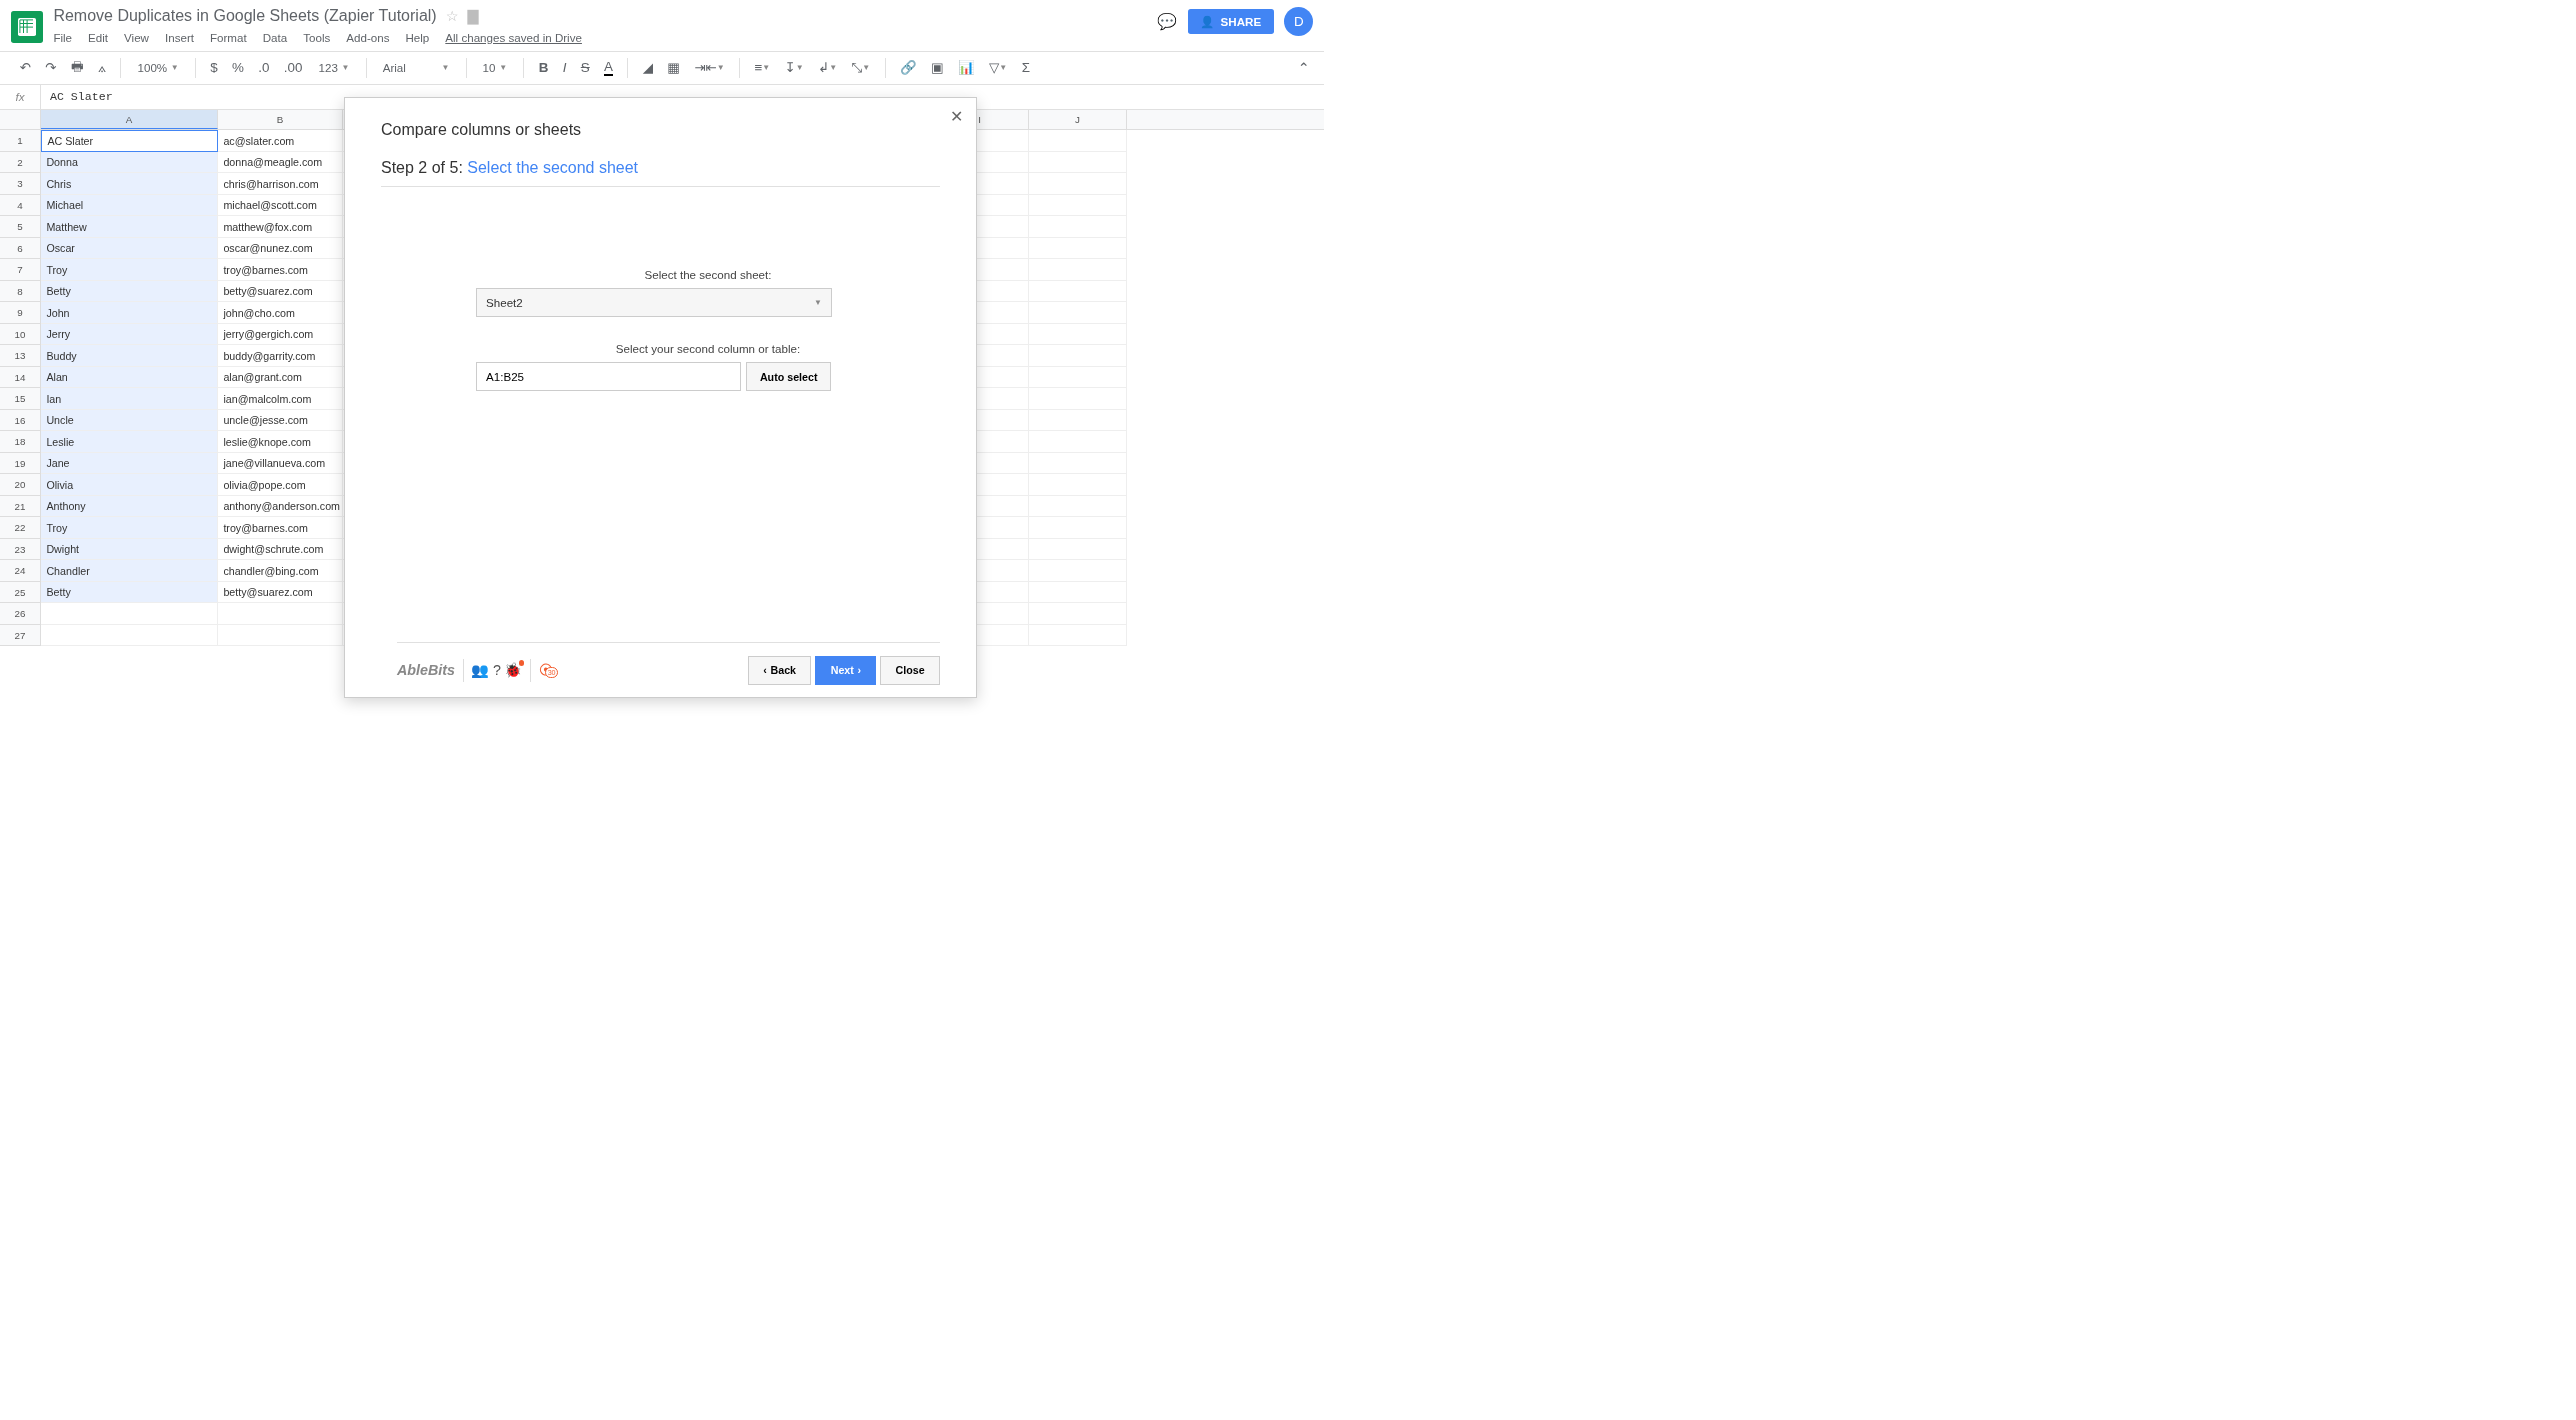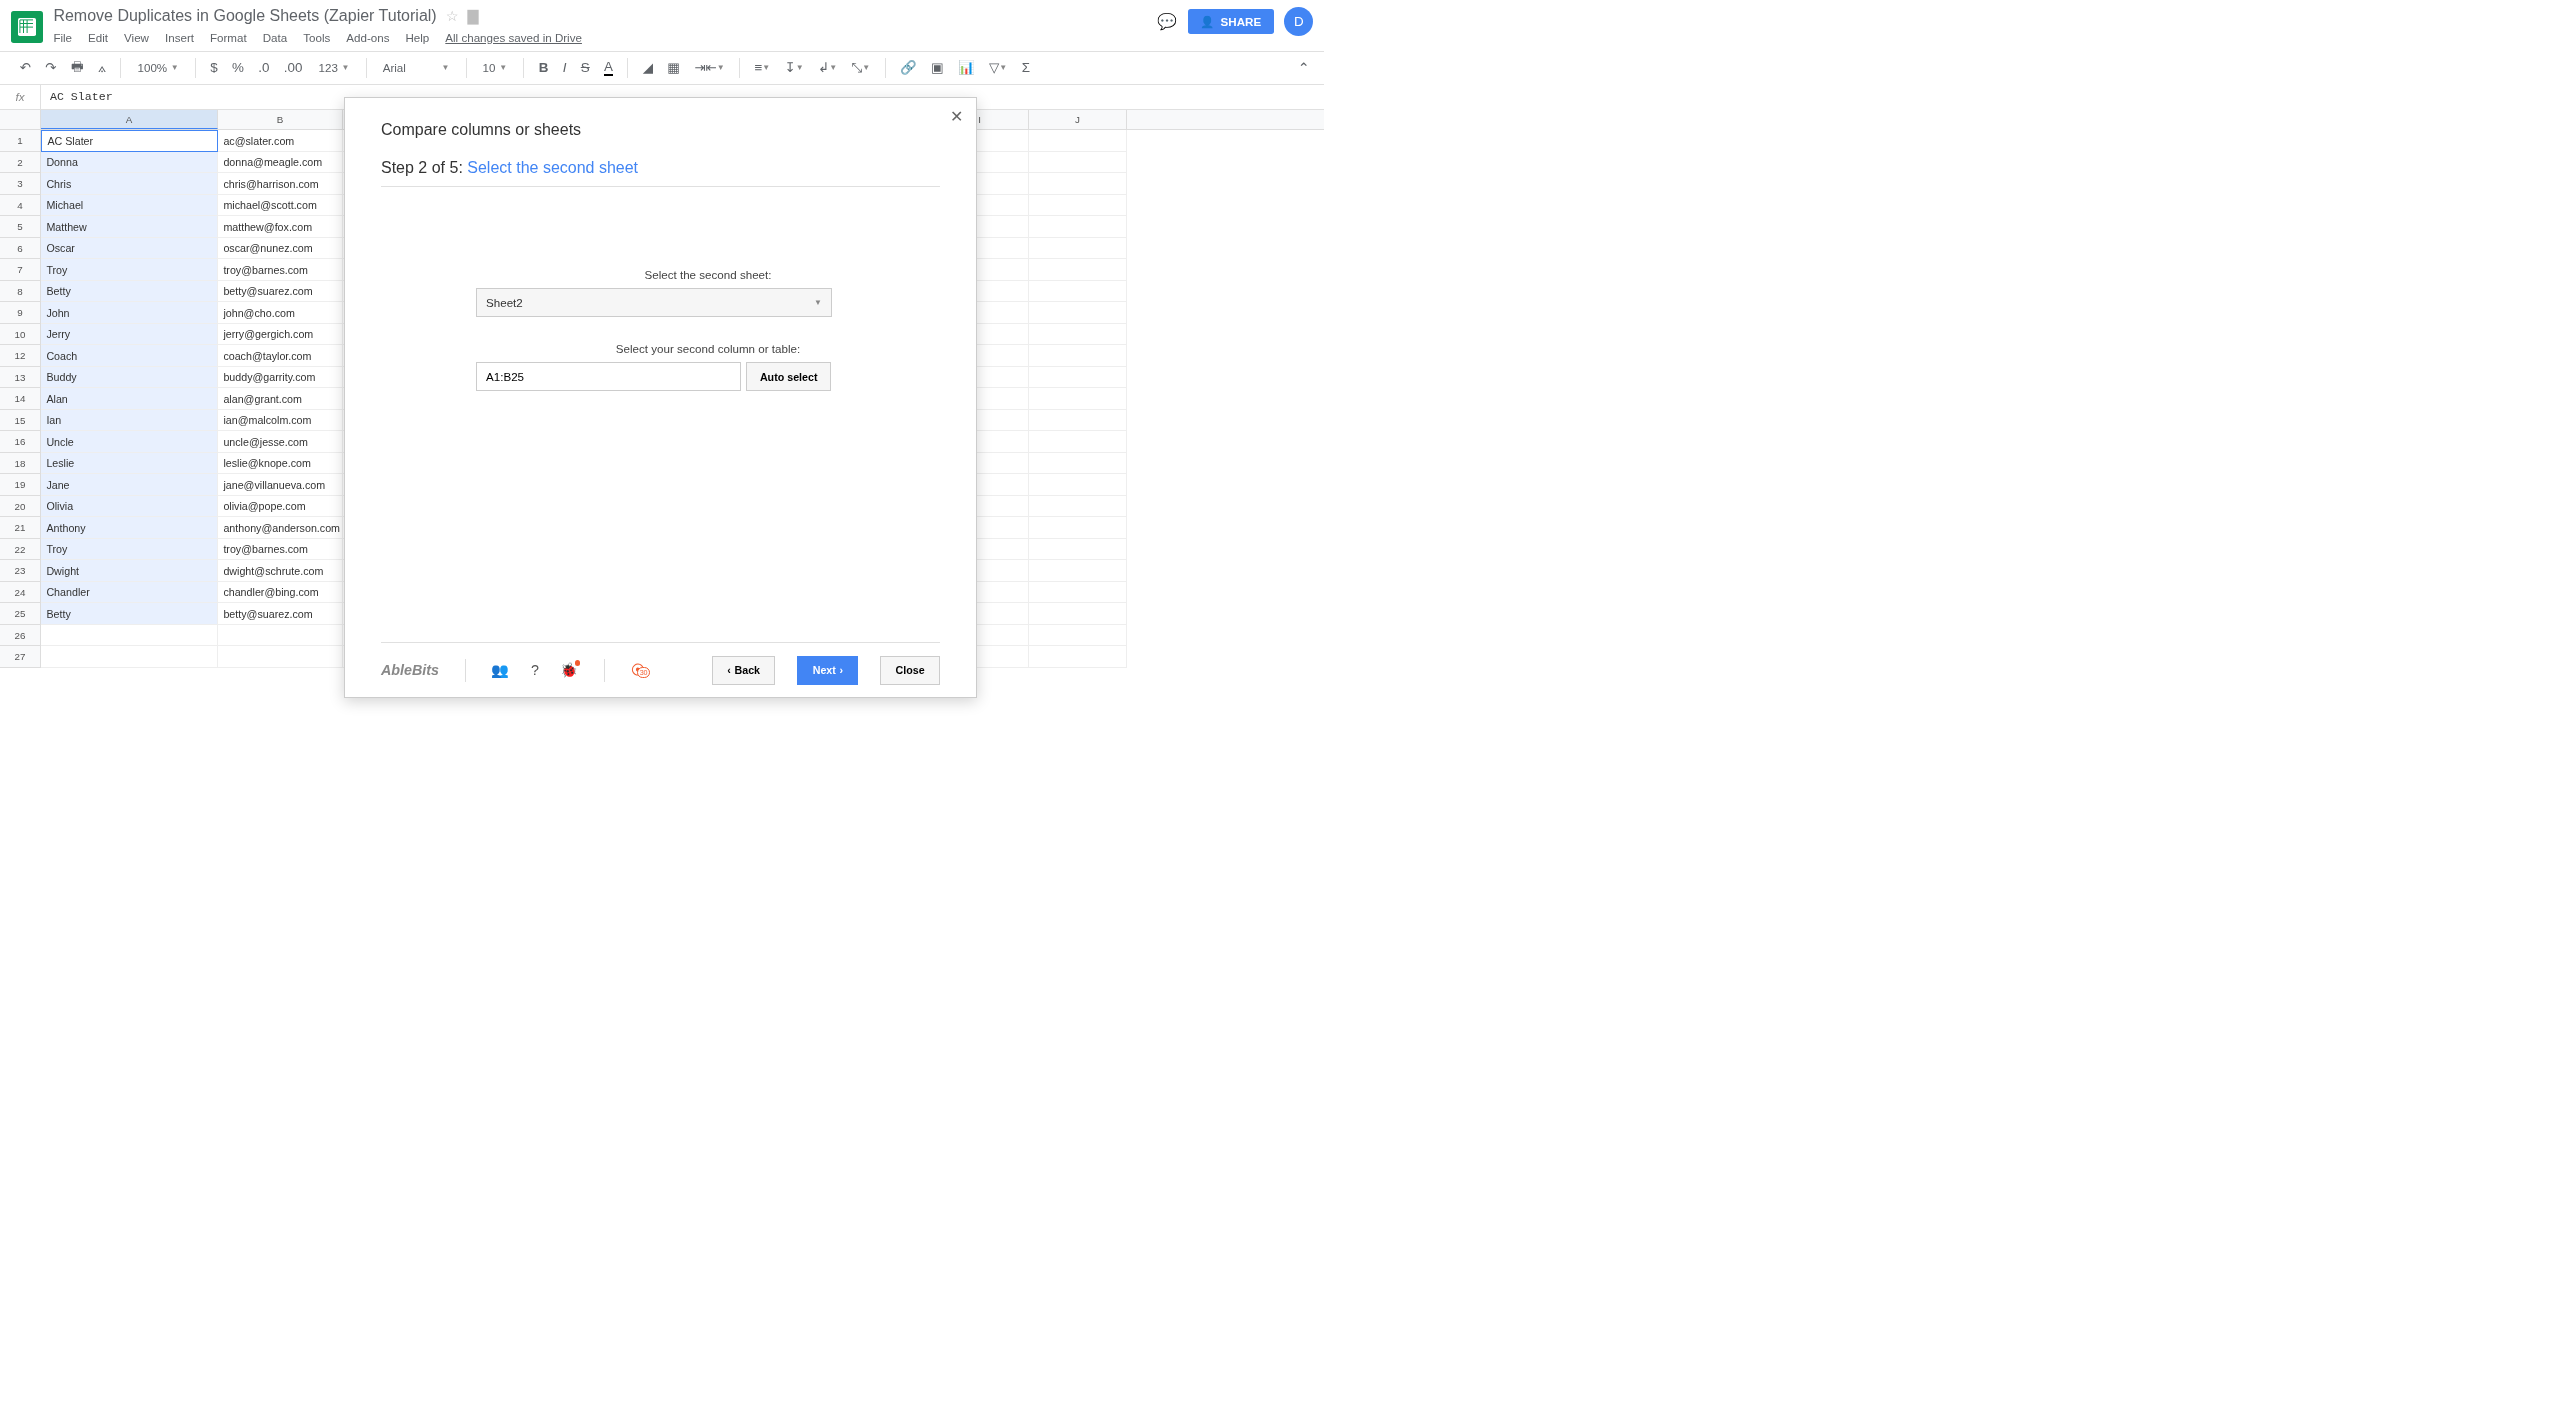--- a/index.html
+++ b/index.html
@@ -64,21 +64,21 @@
 .dialog-step-row { font-size: 16px; border-bottom: 0.9px solid #e0e0e0; padding-bottom: 9px; }
 .dialog-step-label { color: #333; }
 .dialog-step-desc { color: #4285f4; }
 .dialog-body { flex: 1; padding-top: 81px; padding-left: 95px; }
 .fld-label { font-size: 11.6px; color: #444; margin-bottom: 7.2px; text-align: center; }
 .select-box { width: 356px; height: 29px; border: 0.9px solid #ccc; background: #f6f6f6; display: flex; align-items: center; justify-content: space-between; padding: 0 9px; font-size: 11.6px; margin-bottom: 25px; cursor: pointer; }
 .range-row { display: flex; gap: 5.4px; }
 .range-input { width: 265px; height: 29px; border: 0.9px solid #ccc; padding: 0 9px; font-size: 11.6px; }
 .auto-btn { padding: 0 12.5px; height: 29px; border: 0.9px solid #ccc; background: #f6f6f6; font-size: 10.7px; font-weight: bold; cursor: pointer; }
 
-.dialog-footer { border-top: 0.9px solid #e0e0e0; padding-top: 12.5px; display: flex; align-items: center; gap: 22px; }
+.dialog-footer { border-top: 0.9px solid #e0e0e0; padding-top: 12.5px; display: flex; align-items: center; gap: 4px; margin-left: 16px; }
 .ablebits-logo { font-weight: bold; font-style: italic; color: #888; font-size: 14.3px; }
 .ft-icon { color: #555; font-size: 14.3px; cursor: pointer; }
 .ft-bug { position: relative; }
 .ft-bug::after { content: ''; position: absolute; top: -1.8px; right: -1.8px; width: 5.4px; height: 5.4px; background: #f25c2e; border-radius: 50%; }
 .ft-life { position: relative; color: #f25c2e; }
 .ft-life-badge { position: absolute; bottom: 0; right: -5.4px; font-size: 7.2px; border: 0.9px solid #f25c2e; border-radius: 6.3px; padding: 0 1.8px; color: #f25c2e; background: #fff; }
 .ft-sep { width: 0.9px; height: 23px; background: #ddd; margin: 0 3.6px; }
 .ft-spacer { flex: 1; }
 .ft-btn { height: 29px; padding: 0 14.3px; border: 0.9px solid #ccc; background: #f6f6f6; font-size: 10.7px; cursor: pointer; display: flex; align-items: center; gap: 3.6px; font-weight: bold; }
 .ft-btn.primary { background: #4285f4; color: #fff; border-color: #4285f4; }
@@ -314,33 +314,20 @@
         <div class="cell cOther"></div>
         <div class="cell cOther"></div>
         <div class="cell cOther"></div>
         <div class="cell cOther"></div>
         <div class="cell cOther"></div>
       </div>
       <div class="grid-row">
         <div class="row-hdr">10</div>
         <div class="cell cA selA">Jerry</div>
         <div class="cell cB">jerry@gergich.com</div>
-        <div class="cell cOther"></div>
-        <div class="cell cOther"></div>
-        <div class="cell cOther"></div>
-        <div class="cell cOther"></div>
-        <div class="cell cOther"></div>
-        <div class="cell cOther"></div>
-        <div class="cell cOther"></div>
-        <div class="cell cOther"></div>
-      </div>
-      <div class="grid-row">
-        <div class="row-hdr">12</div>
-        <div class="cell cA selA">Coach</div>
-        <div class="cell cB">coach@taylor.com</div>
         <div class="cell cOther"></div>
         <div class="cell cOther"></div>
         <div class="cell cOther"></div>
         <div class="cell cOther"></div>
         <div class="cell cOther"></div>
         <div class="cell cOther"></div>
         <div class="cell cOther"></div>
         <div class="cell cOther"></div>
       </div>
       <div class="grid-row">

